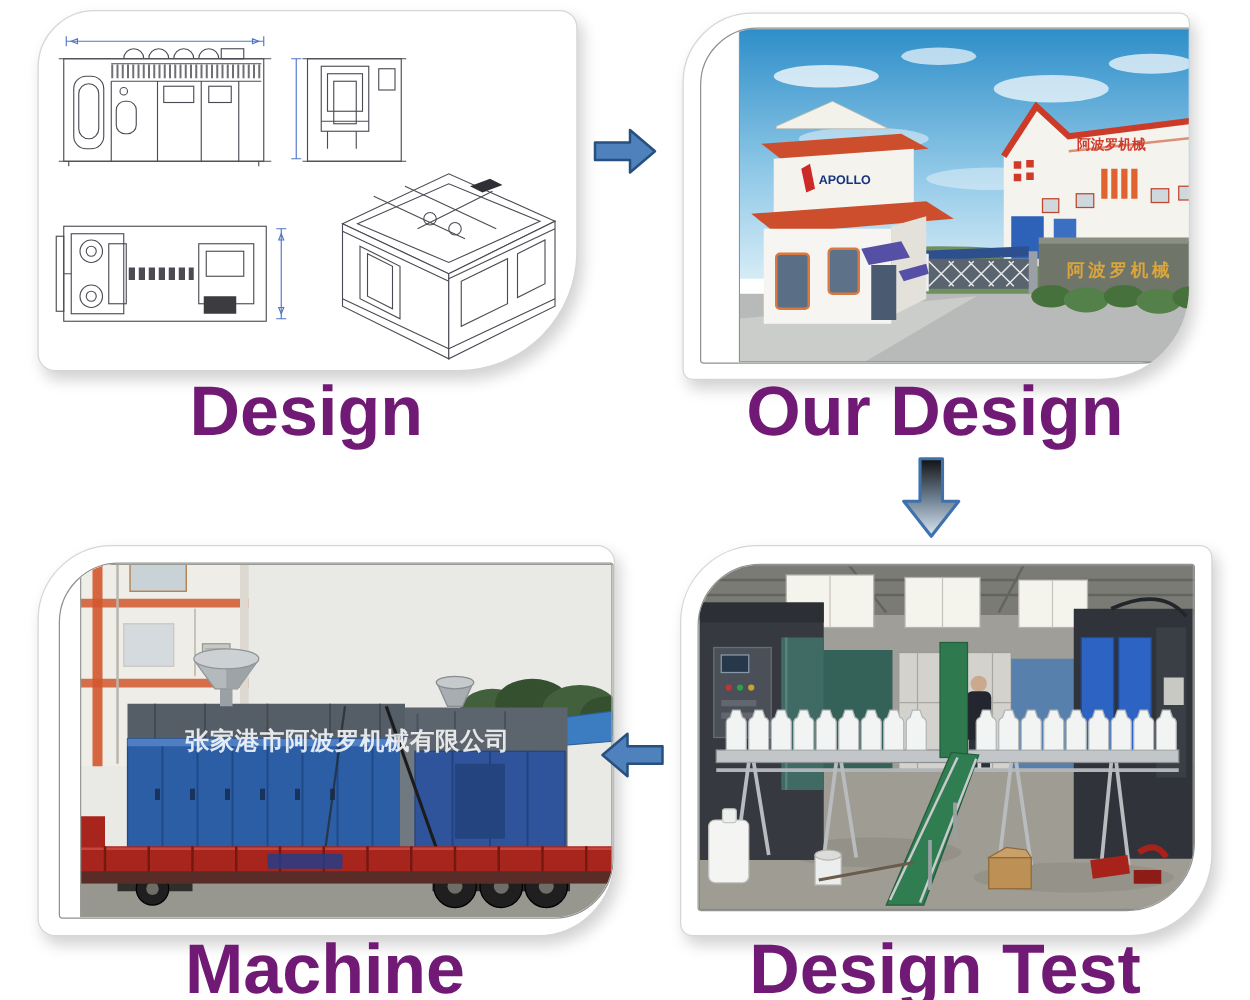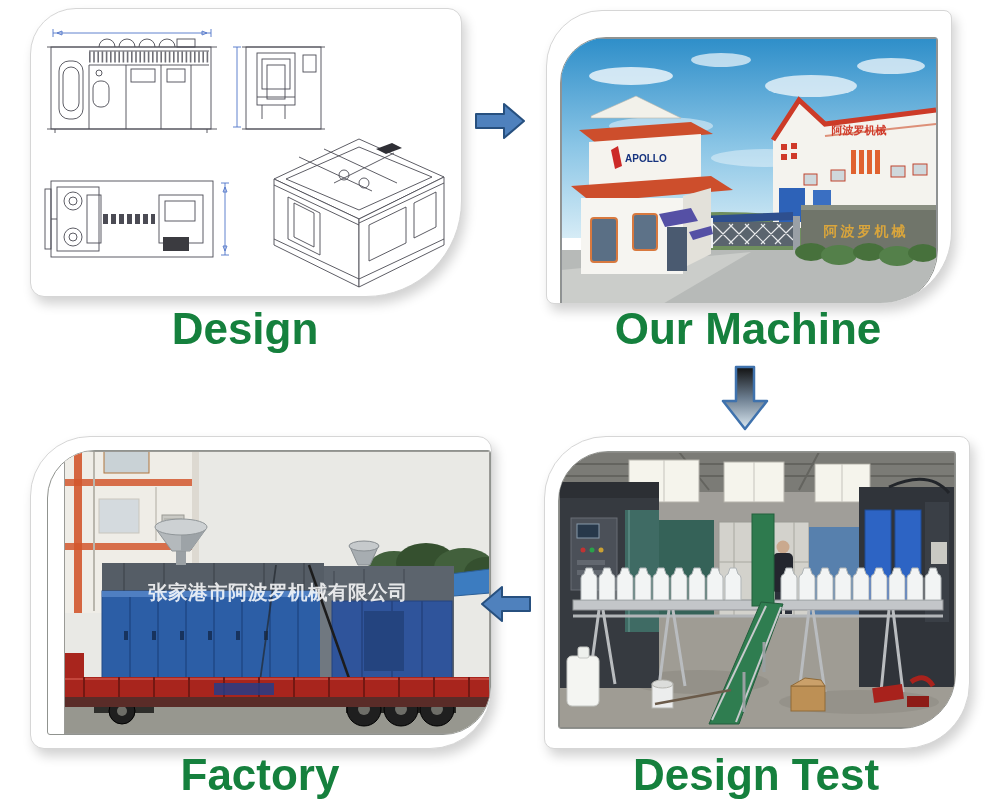--- a/index.html
+++ b/index.html
@@ -11,27 +11,27 @@
     position:absolute;background:#ffffff;border:1px solid #d6d6d6;
     overflow:hidden;box-shadow:4px 7px 12px rgba(0,0,0,0.18);
   }
   #design-card{left:30px;top:8px;width:430px;height:287px;border-radius:46px 14px 96px 14px;}
   #factory-card{left:546px;top:10px;width:404px;height:292px;border-radius:56px 8px 72px 8px;}
   #shipping-card{left:30px;top:436px;width:460px;height:311px;border-radius:60px 14px 62px 14px;}
   #machinetest-card{left:544px;top:436px;width:424px;height:311px;border-radius:62px 10px 66px 10px;}
   .photo{
     position:absolute;overflow:hidden;border:1px solid #90938f;
   }
-  #factory-photo{left:13px;top:26px;width:376px;height:267px;border-radius:46px 3px 56px 3px;}
+  #factory-photo{left:13px;top:11px;width:376px;height:267px;border-radius:46px 3px 56px 3px;padding-left:30px;}
   #shipping-photo{left:16px;top:13px;width:426px;height:283px;border-radius:48px 3px 48px 3px;padding-left:16px;}
   #machinetest-photo{left:13px;top:14px;width:396px;height:276px;border-radius:50px 3px 55px 3px;}
   .photo svg{display:block;}
   .step-label{
-    position:absolute;text-align:center;font-weight:bold;font-size:44px;
-    color:#15803d;letter-spacing:0px;line-height:52px;
+    position:absolute;text-align:center;font-weight:bold;font-size:56px;
+    color:#701a75;letter-spacing:0px;line-height:52px;
   }
   #label-design{left:30px;top:303px;width:430px;}
   #label-our-factory{left:546px;top:303px;width:404px;}
   #label-shipping{left:30px;top:749px;width:460px;}
   #label-machine-test{left:544px;top:749px;width:424px;}
   .arrow{position:absolute;}
   #arrow-right{left:474px;top:101px;}
   #arrow-down{left:720px;top:365px;}
   #arrow-left{left:480px;top:584px;}
 </style>
@@ -205,21 +205,21 @@
         <rect x="30" y="180" width="26" height="44" rx="3" fill="#5a6f85" stroke="#d8793f" stroke-width="2"></rect>
         <rect x="72" y="176" width="24" height="36" rx="3" fill="#5d7288" stroke="#d8793f" stroke-width="2"></rect>
         <polygon points="98,176 130,170 137,183 104,189" fill="#5550a5"></polygon>
         <rect x="106" y="189" width="20" height="44" fill="#4a5a70"></rect>
         <polygon points="128,194 150,188 152,196 132,202" fill="#5550a5"></polygon>
       </g>
       <rect x="0.5" y="0.5" width="375" height="266" fill="none" stroke="#8f9296" stroke-width="1"></rect>
     </svg>
   </div>
 </div>
-<div class="step-label" id="label-our-factory">Our Machine</div>
+<div class="step-label" id="label-our-factory">Our Design</div>
 
 <svg class="arrow" id="arrow-down" width="50" height="68" viewBox="0 0 50 68">
   <defs>
     <linearGradient id="downgrad" x1="0" y1="0" x2="0" y2="1">
       <stop offset="0" stop-color="#111111"></stop>
         <stop offset="0.5" stop-color="#6b7d8f"></stop>
         <stop offset="1" stop-color="#dce9f2"></stop>
     </linearGradient>
   </defs>
   <polygon points="16,2 34,2 34,36 47,36 25,64 3,36 16,36" fill="url(#downgrad)" stroke="#3f72ad" stroke-width="2.5" stroke-linejoin="round"></polygon>
@@ -304,21 +304,21 @@
         <line x1="0" y1="228" x2="426" y2="228" stroke="#c4463c" stroke-width="2"></line>
         <path d="M20,226 v22 M55,226 v22 M90,226 v22 M125,226 v22 M160,226 v22 M195,226 v22 M230,226 v22 M265,226 v22 M300,226 v22 M335,226 v22 M370,226 v22 M405,226 v22" stroke="#741812" stroke-width="2"></path>
         <rect x="0" y="246" width="426" height="10" fill="#5a2c28"></rect>
         <rect x="150" y="232" width="60" height="12" fill="#1e3f8f" opacity="0.8"></rect>
       </g>
       <text x="214" y="148" font-size="19.5" font-weight="bold" fill="#ffffff" opacity="0.85" text-anchor="middle" letter-spacing="0.5">张家港市阿波罗机械有限公司</text>
       <rect x="0.5" y="0.5" width="425" height="282" fill="none" stroke="#9a9a96" stroke-width="1"></rect>
     </svg>
   </div>
 </div>
-<div class="step-label" id="label-shipping">Factory</div>
+<div class="step-label" id="label-shipping">Machine</div>
 
 <svg class="arrow" id="arrow-left" width="52" height="40" viewBox="0 0 52 40">
   <polygon points="50,13 22,13 22,3 2,20 22,37 22,27 50,27" stroke="#27507f" stroke-width="2" stroke-linejoin="round" fill="#4f81bd"></polygon>
 </svg>
 
 <div class="card" id="machinetest-card">
   <div class="photo" id="machinetest-photo">
     <svg width="396" height="276" viewBox="0 0 396 276">
       <rect x="0" y="0" width="396" height="276" fill="#a09e99"></rect>
       <rect x="0" y="0" width="396" height="40" fill="#7b7b76"></rect>

